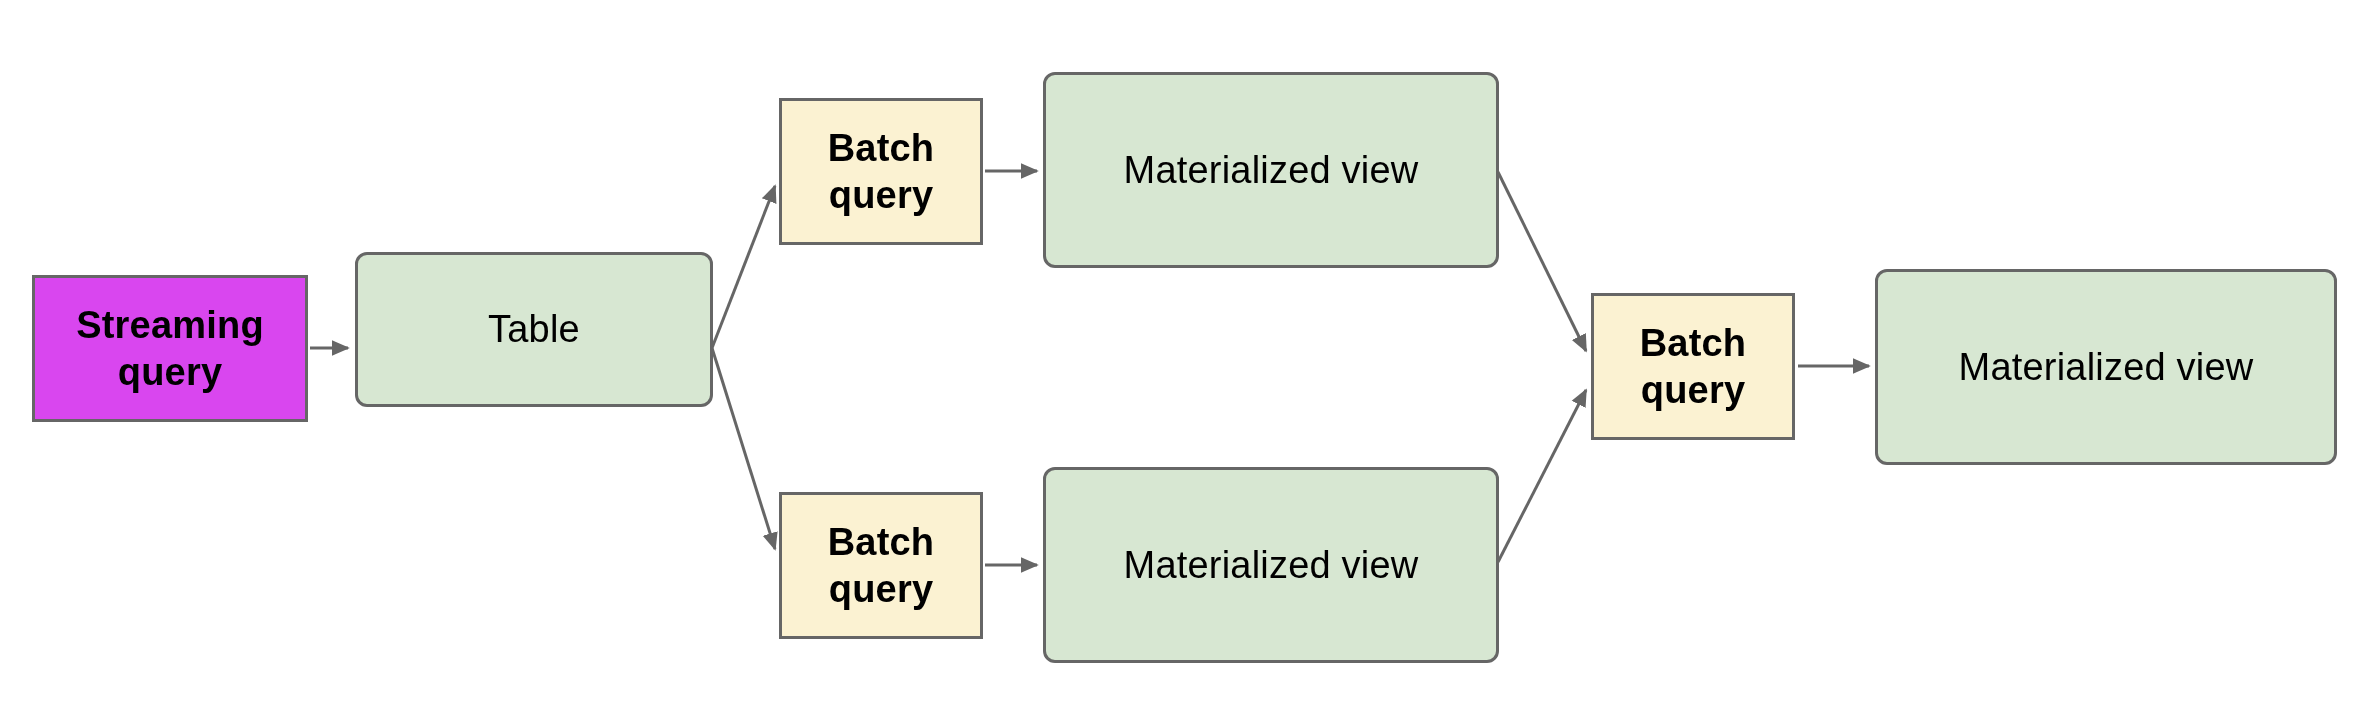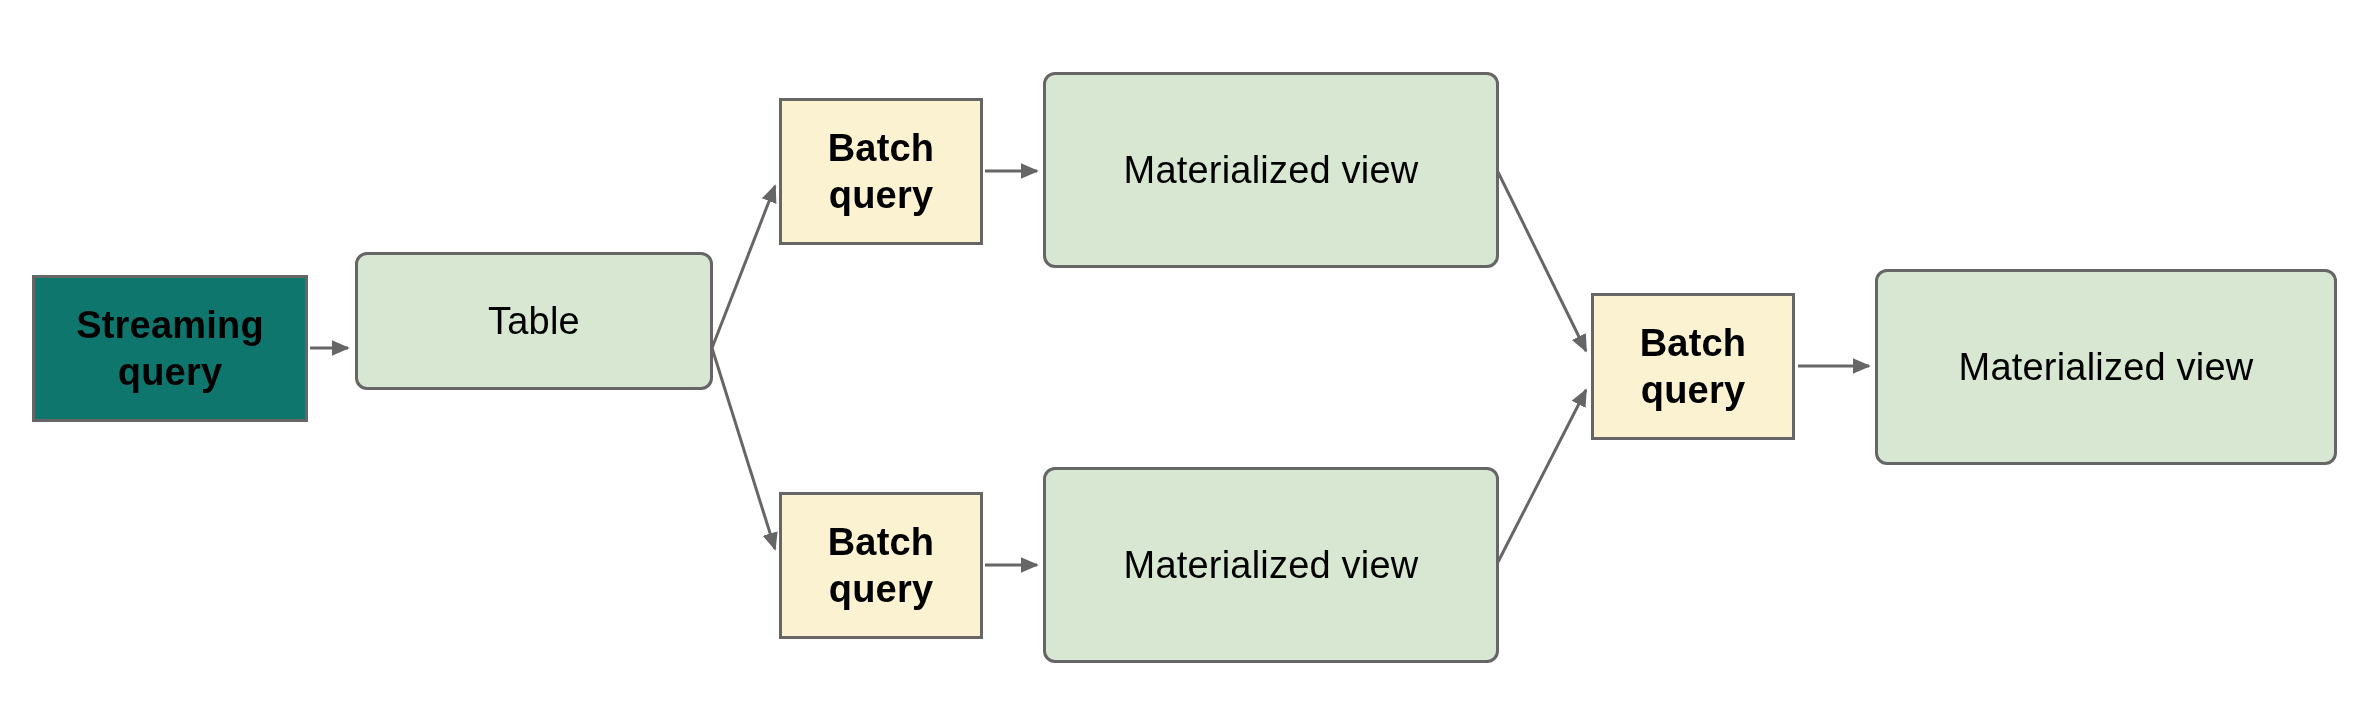--- a/index.html
+++ b/index.html
@@ -70,25 +70,25 @@
         <line x1="712" y1="348" x2="775" y2="549" stroke="#666666" stroke-width="3" marker-end="url(#arrowhead)"></line>
         <line x1="985" y1="171" x2="1037" y2="171" stroke="#666666" stroke-width="3" marker-end="url(#arrowhead)"></line>
         <line x1="985" y1="565" x2="1037" y2="565" stroke="#666666" stroke-width="3" marker-end="url(#arrowhead)"></line>
         <line x1="1498" y1="172" x2="1586" y2="351" stroke="#666666" stroke-width="3" marker-end="url(#arrowhead)"></line>
         <line x1="1498" y1="562" x2="1586" y2="390" stroke="#666666" stroke-width="3" marker-end="url(#arrowhead)"></line>
         <line x1="1798" y1="366" x2="1869" y2="366" stroke="#666666" stroke-width="3" marker-end="url(#arrowhead)"></line>
       </g>
   </svg>
 
   <div id="nodes-layer">
-      <div class="node rect" style="left: 32px; top: 275px; width: 276px; height: 147px; border-color: rgb(102, 102, 102); background: #0f766e; color: rgb(0, 0, 0);">
+      <div class="node rect" style="left: 32px; top: 275px; width: 276px; height: 147px; border-color: rgb(102, 102, 102); background: #d946ef; color: rgb(0, 0, 0);">
         <span class="label">Streaming
 query</span>
       </div>
-      <div class="node rounded" style="left: 355px; top: 252px; width: 358px; height: 138px; border-color: rgb(102, 102, 102); background: rgb(215, 231, 210); color: rgb(0, 0, 0);">
+      <div class="node rounded" style="left: 355px; top: 252px; width: 358px; height: 155px; border-color: rgb(102, 102, 102); background: rgb(215, 231, 210); color: rgb(0, 0, 0);">
         <span class="label">Table</span>
       </div>
       <div class="node rect" style="left: 779px; top: 98px; width: 204px; height: 147px; border-color: rgb(102, 102, 102); background: rgb(251, 242, 210); color: rgb(0, 0, 0);">
         <span class="label">Batch
 query</span>
       </div>
       <div class="node rounded" style="left: 1043px; top: 72px; width: 456px; height: 196px; border-color: rgb(102, 102, 102); background: rgb(215, 231, 210); color: rgb(0, 0, 0);">
         <span class="label">Materialized view</span>
       </div>
       <div class="node rect" style="left: 779px; top: 492px; width: 204px; height: 147px; border-color: rgb(102, 102, 102); background: rgb(251, 242, 210); color: rgb(0, 0, 0);">

